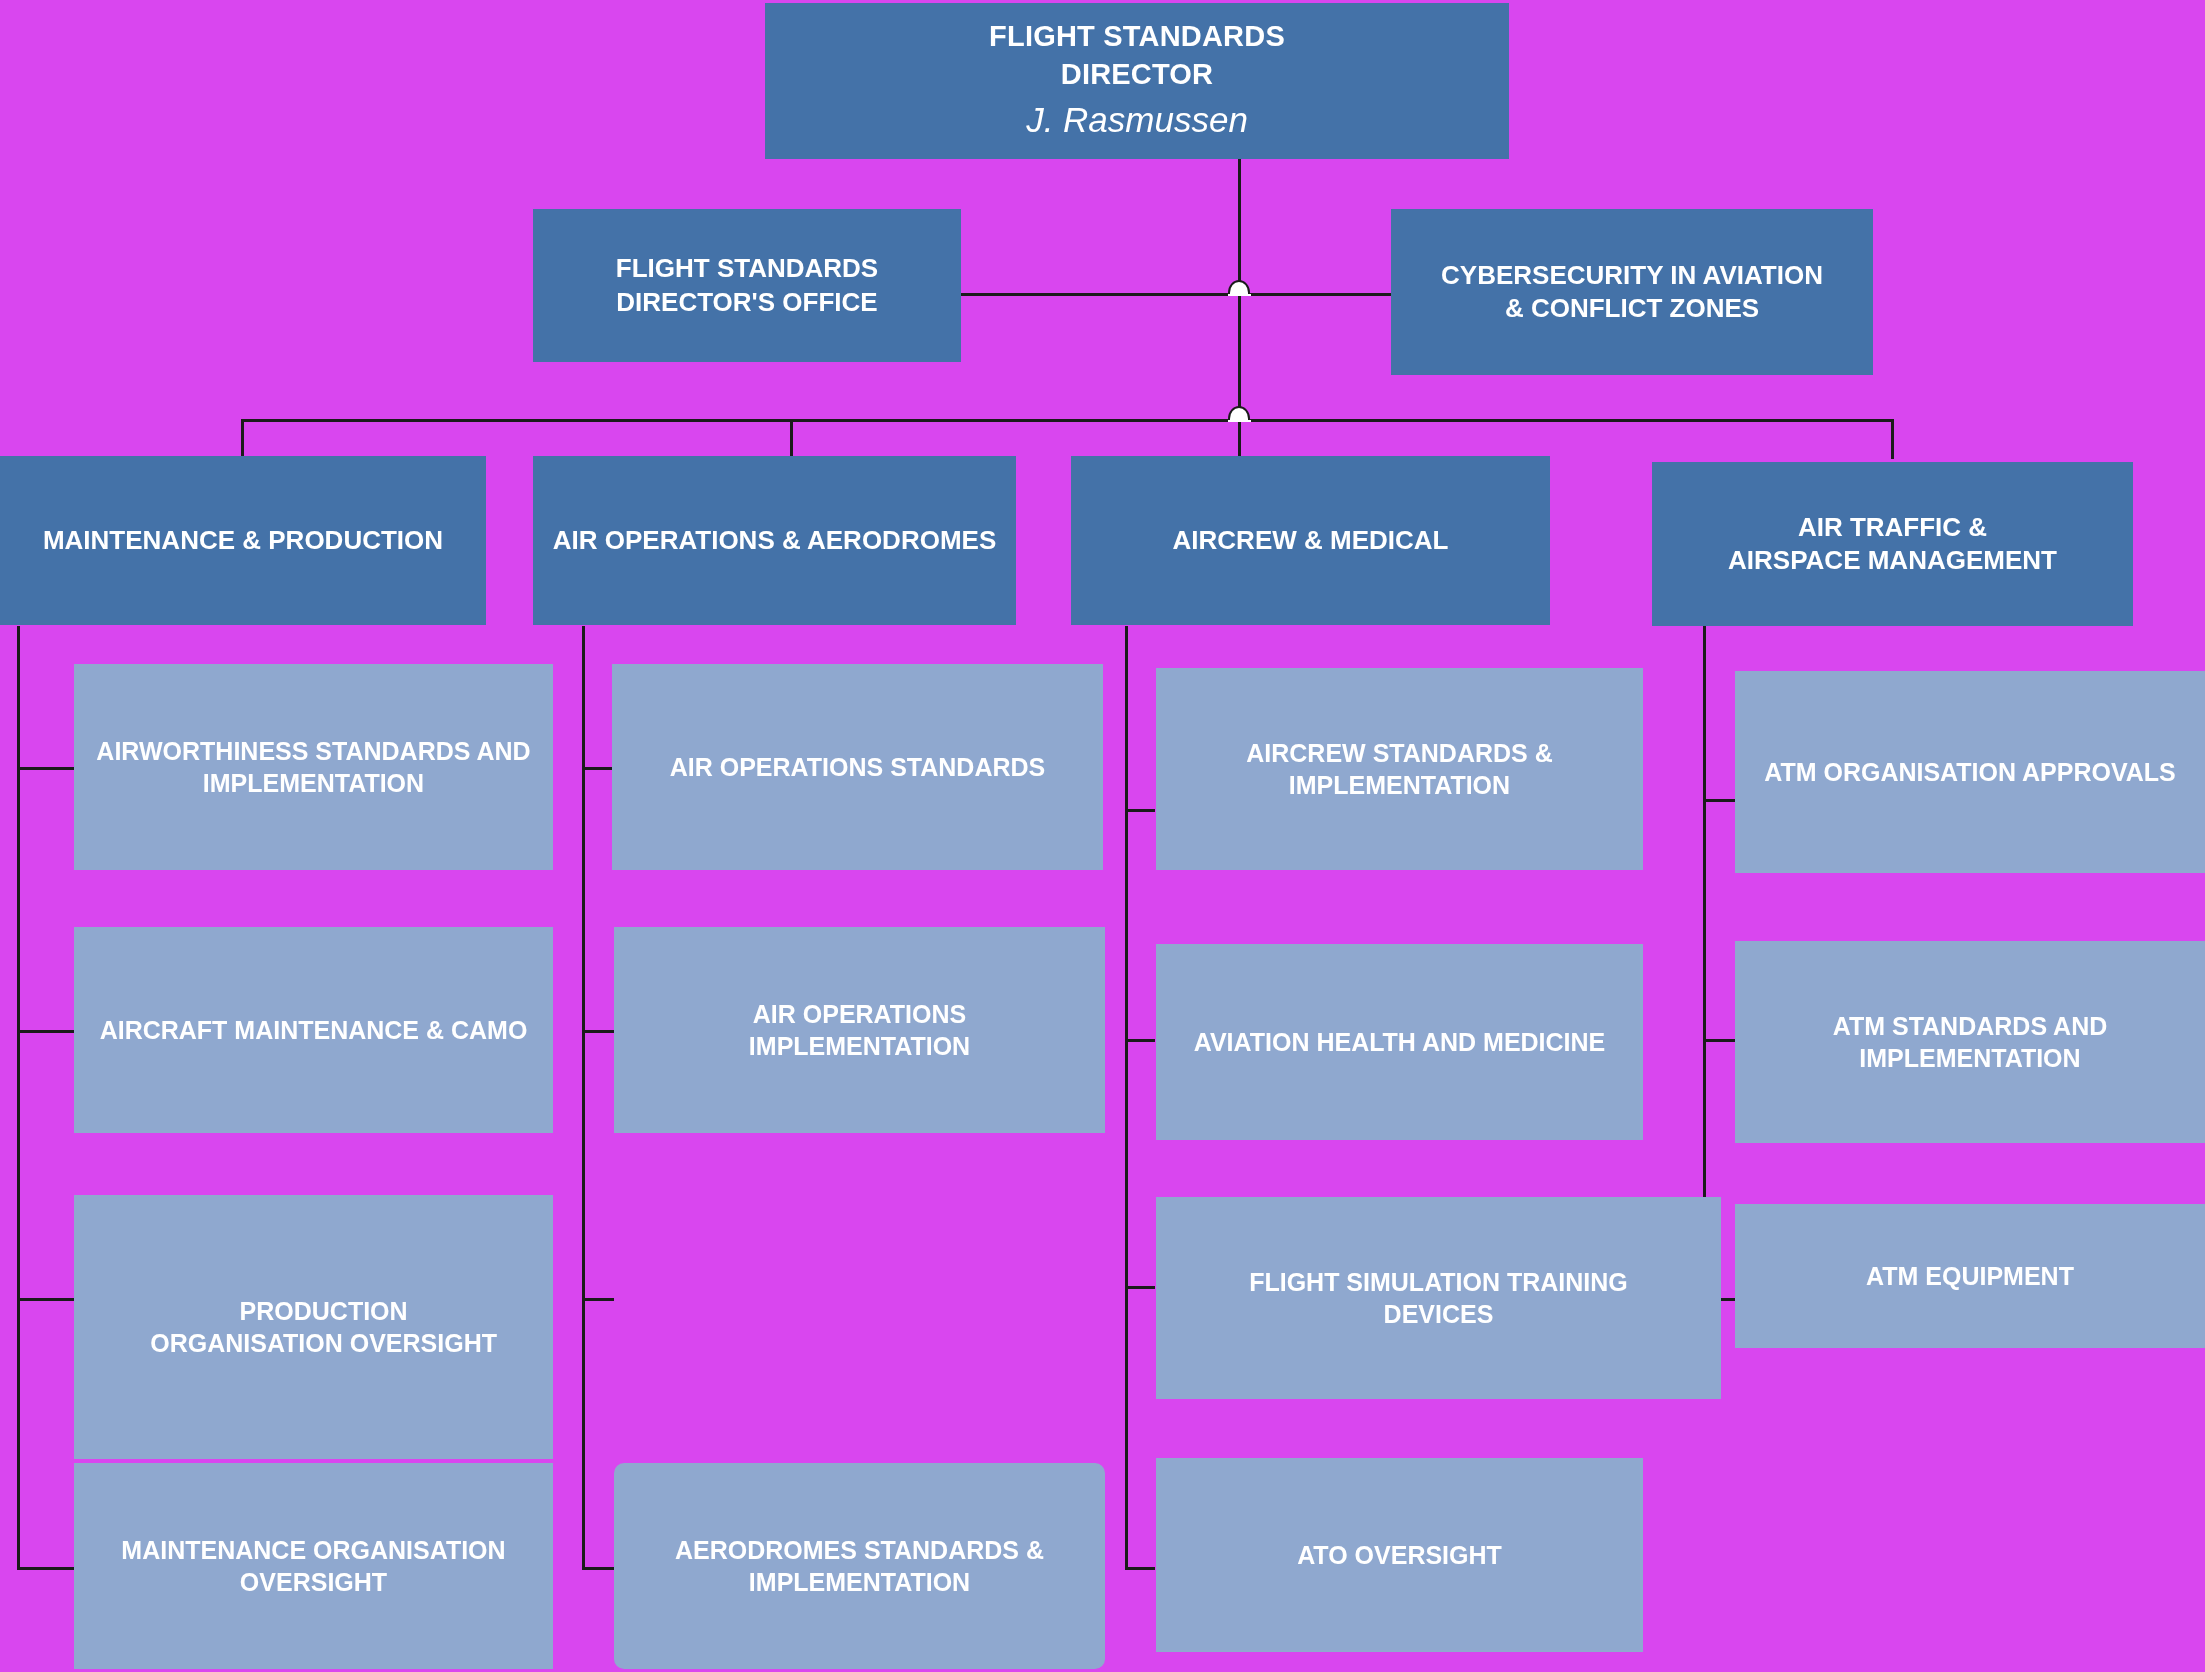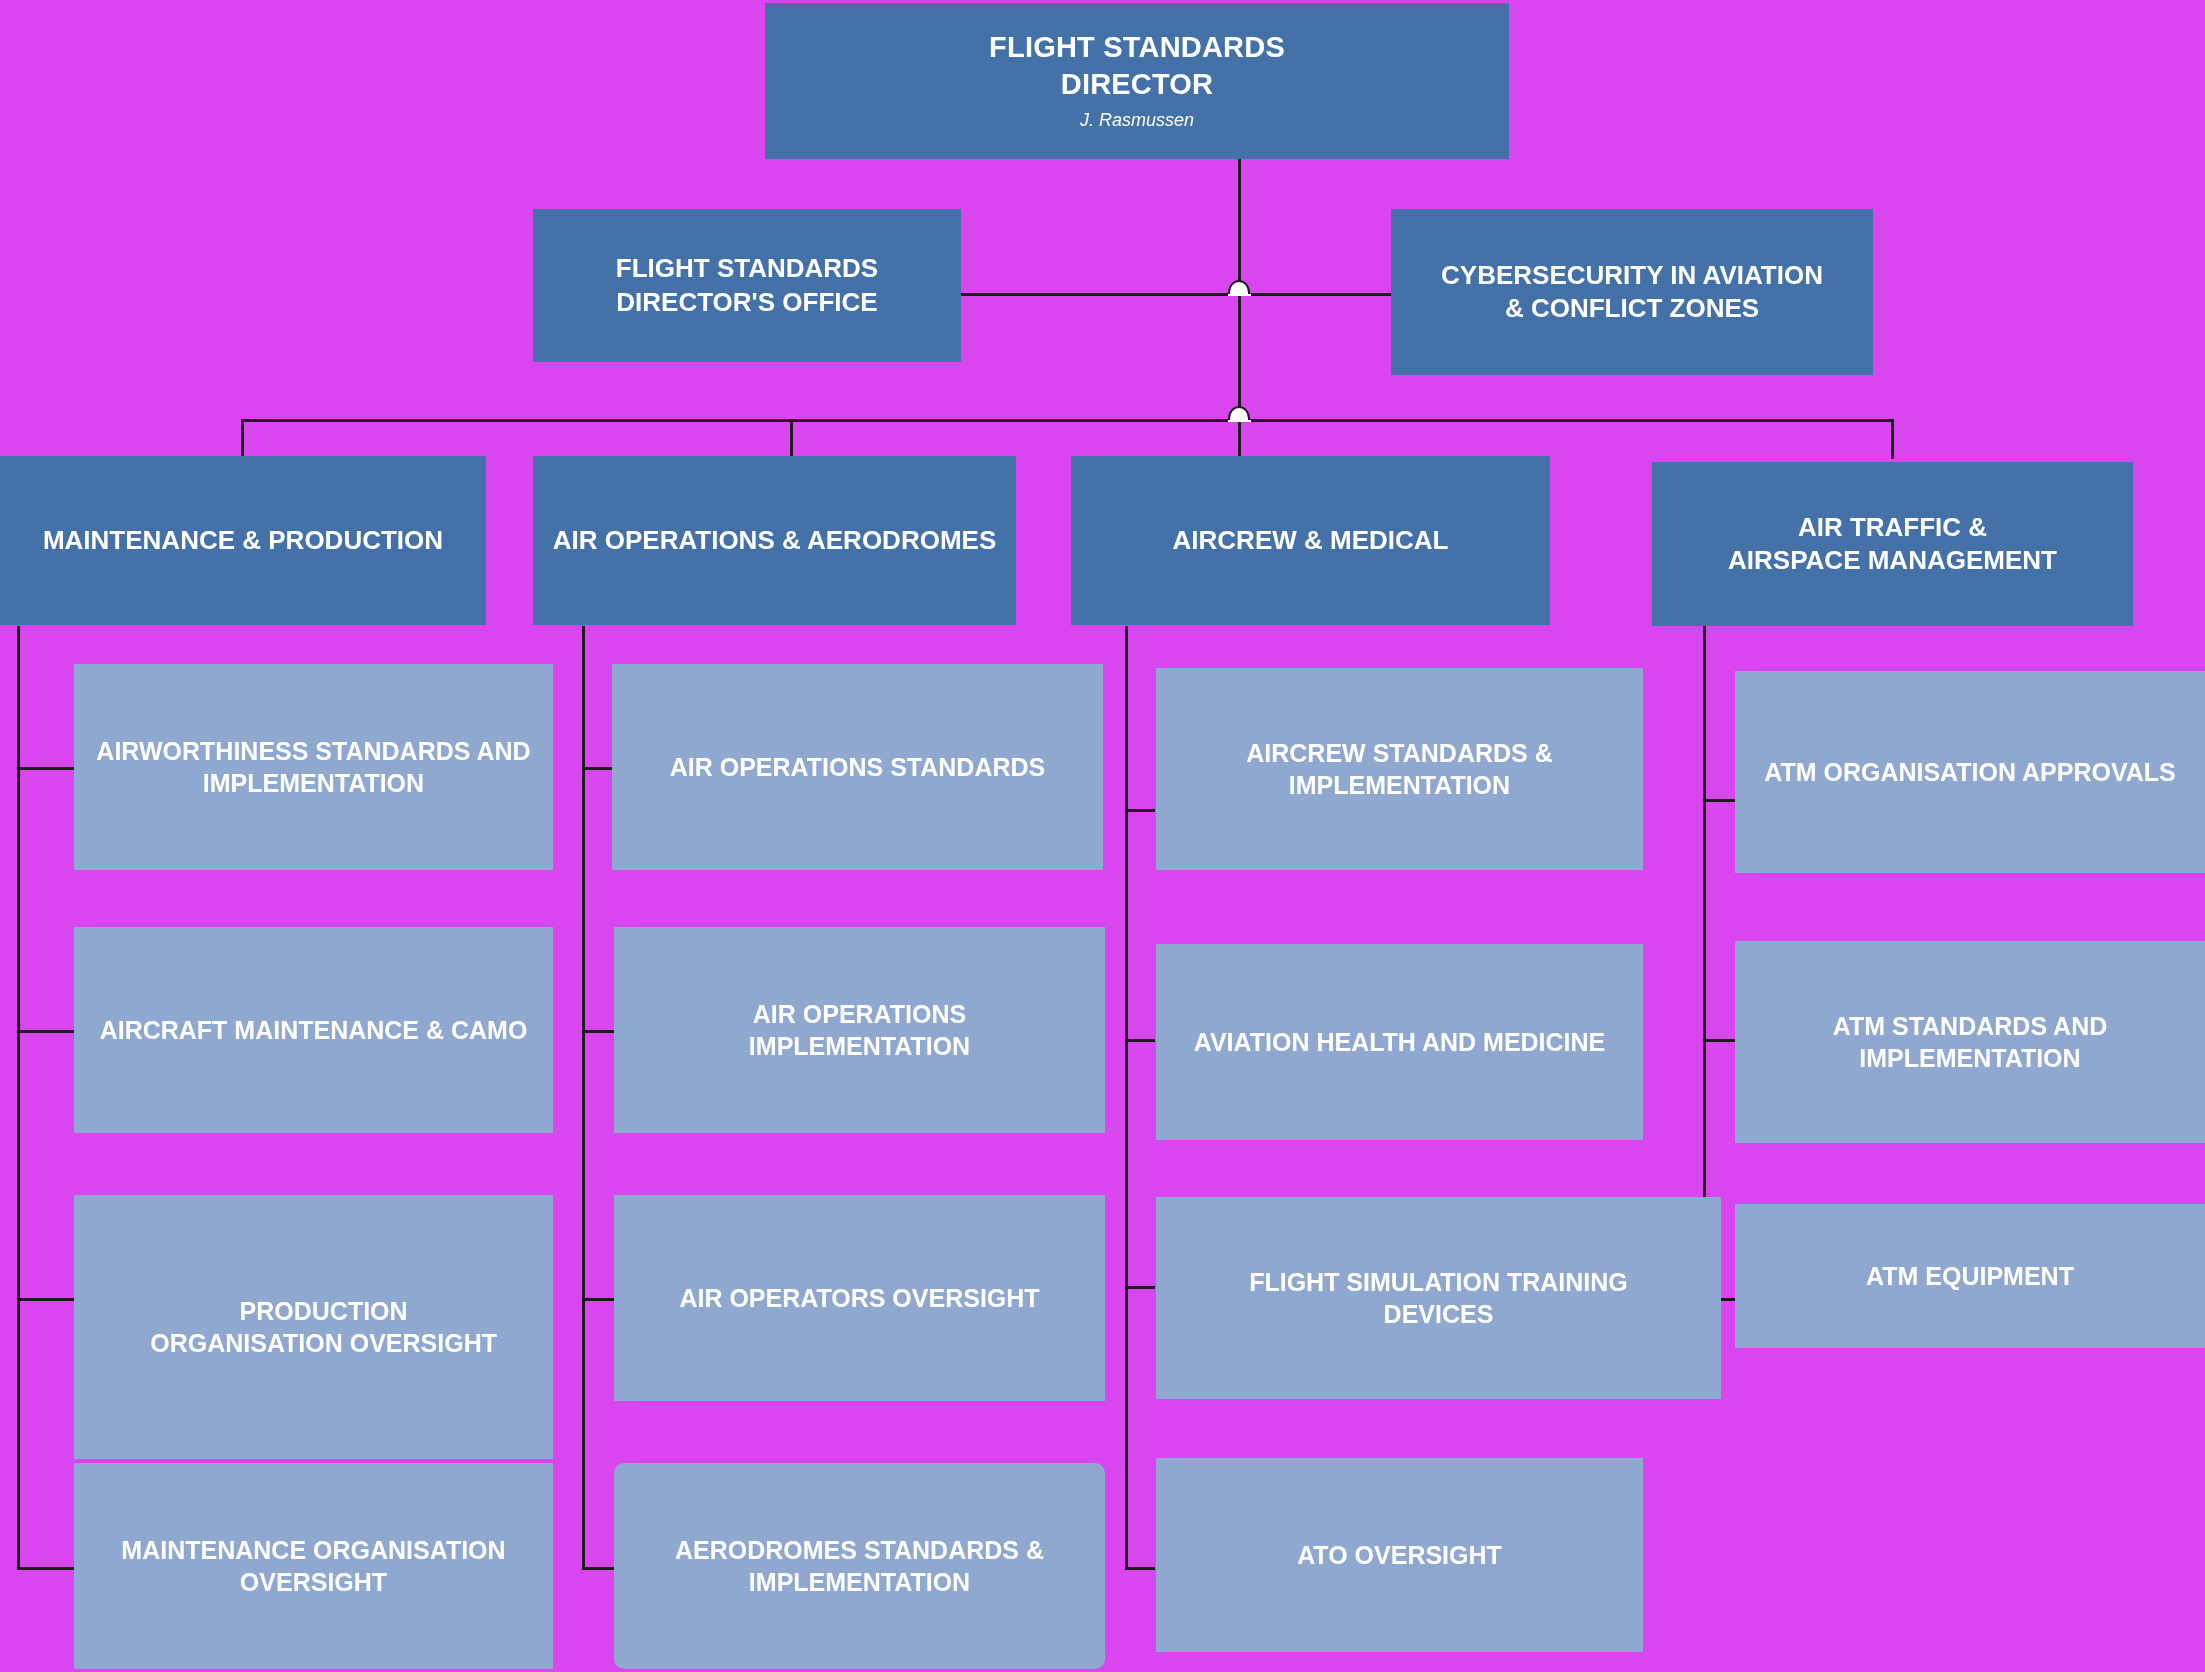--- a/index.html
+++ b/index.html
@@ -22,21 +22,21 @@
     font-weight:bold;
     line-height:1.28;
     box-sizing:border-box;
     padding:5px 11.8px;
     z-index:3;
     white-space:pre-line;
   }
   .box.dark{ background:#4472a8; }
   .box.light{ background:#8fa8cf; }
   .root-title{ font-size:29px; letter-spacing:0.2px; }
-  .root-name{ font-size:18px; font-weight:normal; font-style:italic; margin-top:5px; }
+  .root-name{ font-size:35px; font-weight:normal; font-style:italic; margin-top:5px; }
   .lvl2{ font-size:26px; }
   .dept{ font-size:26px; }
   .leaf{ font-size:25px; }
   .rootwrap{ flex-direction:column; }
   .ln{ position:absolute; background:#1b1b1b; z-index:1; }
   .ln.v{ width:2.5px; }
   .ln.h{ height:2.5px; }
   .hop{
     position:absolute;
     z-index:2;
@@ -127,21 +127,20 @@
 IMPLEMENTATION</div>
   <div class="box light leaf" style="left:74px; top:927px; width:479px; height:206px;">AIRCRAFT MAINTENANCE &amp; CAMO</div>
   <div class="box light leaf" style="left:74px; top:1195px; width:479px; height:264px;padding-left:32px;">PRODUCTION
 ORGANISATION OVERSIGHT</div>
   <div class="box light leaf" style="left:74px; top:1463px; width:479px; height:206px;">MAINTENANCE ORGANISATION
 OVERSIGHT</div>
 
   <div class="box light leaf" style="left:612px; top:664px; width:491px; height:206px;">AIR OPERATIONS STANDARDS</div>
   <div class="box light leaf" style="left:614px; top:927px; width:491px; height:206px;">AIR OPERATIONS
 IMPLEMENTATION</div>
-  <div class="box light leaf" style="left:614px; top:1195px; width:491px; height:206px;">AIR OPERATORS OVERSIGHT</div>
   <div class="box light leaf" style="left:614px; top:1463px; width:491px; height:206px;border-radius:10px;">AERODROMES STANDARDS &amp;
 IMPLEMENTATION</div>
 
   <div class="box light leaf" style="left:1156px; top:668px; width:487px; height:202px;">AIRCREW STANDARDS &amp;
 IMPLEMENTATION</div>
   <div class="box light leaf" style="left:1156px; top:944px; width:487px; height:196px;">AVIATION HEALTH AND MEDICINE</div>
   <div class="box light leaf" style="left:1156px; top:1197px; width:565px; height:202px;">FLIGHT SIMULATION TRAINING
 DEVICES</div>
   <div class="box light leaf" style="left:1156px; top:1458px; width:487px; height:194px;">ATO OVERSIGHT</div>
 

